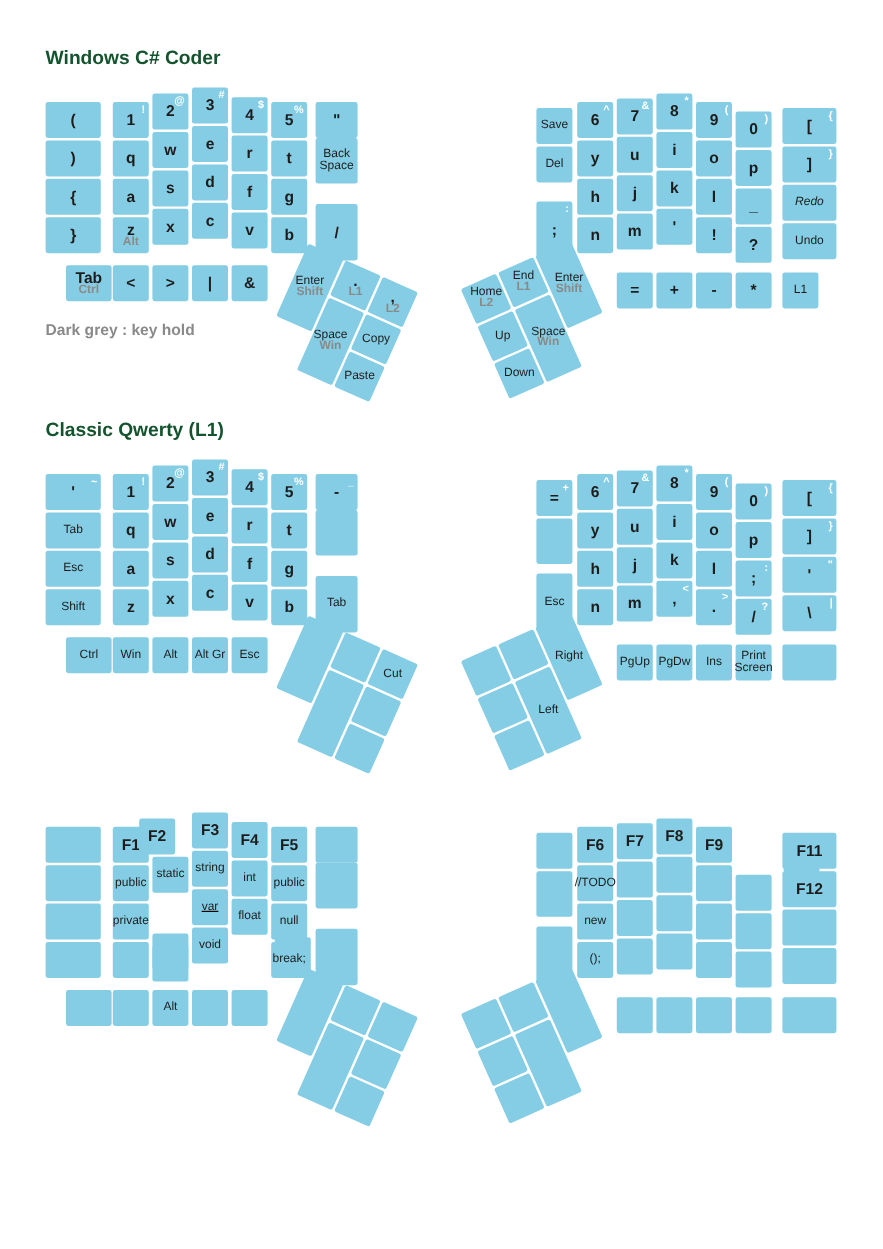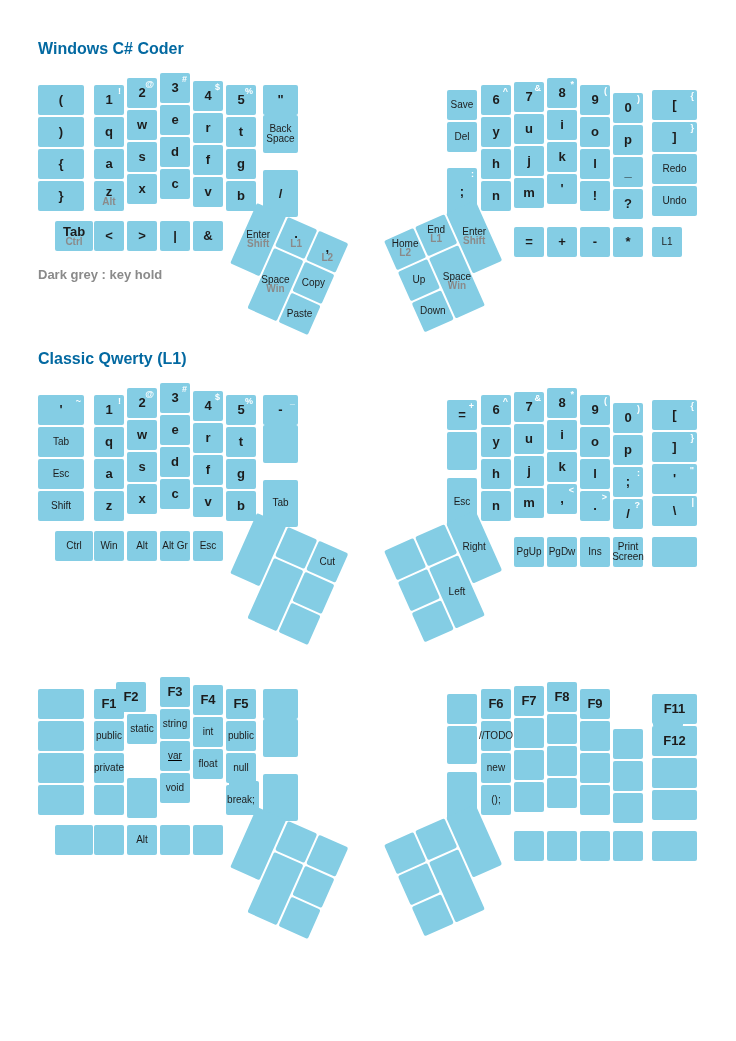--- a/index.html
+++ b/index.html
@@ -1,18 +1,18 @@
 <!DOCTYPE html>
 <html><head>
 <meta charset="utf-8">
 <style>
   html,body{margin:0;padding:0;background:#fff;}
   .page{position:relative;width:736px;height:1041px;background:#ffffff;overflow:hidden;
         font-family:"Liberation Sans",sans-serif;}
-  .sec-title{position:absolute;left:38px;font-size:16px;font-weight:700;color:#0369a1;}
+  .sec-title{position:absolute;left:38px;font-size:16px;font-weight:700;color:#14532d;}
   .legend{position:absolute;left:38px;top:267px;font-size:13px;font-weight:700;color:#8a8a8a;}
   .key{position:absolute;background:var(--key,#84cde4);border-radius:2px;}
   .inner{display:flex;flex-direction:column;align-items:center;justify-content:center;
          width:100%;height:100%;}
   .lbl{font-size:13px;font-weight:700;color:#1c1c1c;text-align:center;line-height:1.02;
        white-space:pre-line;}
   .key.small .lbl{font-size:10px;font-weight:400;}
   .hold{font-size:10px;font-weight:700;color:var(--hold,#8a8a8a);line-height:1.05;margin-top:-1px;}
   .sup{position:absolute;top:1px;right:3px;font-size:9px;font-weight:700;color:var(--sup,#ffffff);}
   .cluster{position:absolute;width:100px;height:100px;transform-origin:top left;}
@@ -319,21 +319,21 @@
           <div class="lbl">[</div>
         </div>
         <div class="sup">{</div>
       </div>
       <div class="key" style="left: 652px; top: 122px; width: 45px; height: 30px;">
         <div class="inner">
           <div class="lbl">]</div>
         </div>
         <div class="sup">}</div>
       </div>
-      <div class="key small" style="left: 652px; top: 154px; width: 45px; height: 30px;">
+      <div class="key small" style="left: 652px; top: 154px; width: 45px; height: 30px; font-style: italic;">
         <div class="inner">
           <div class="lbl">Redo</div>
         </div>
       </div>
       <div class="key small" style="left: 652px; top: 186px; width: 45px; height: 30px;">
         <div class="inner">
           <div class="lbl">Undo</div>
         </div>
       </div>
       <div class="key" style="left: 514px; top: 227px; width: 30px; height: 30px;">

